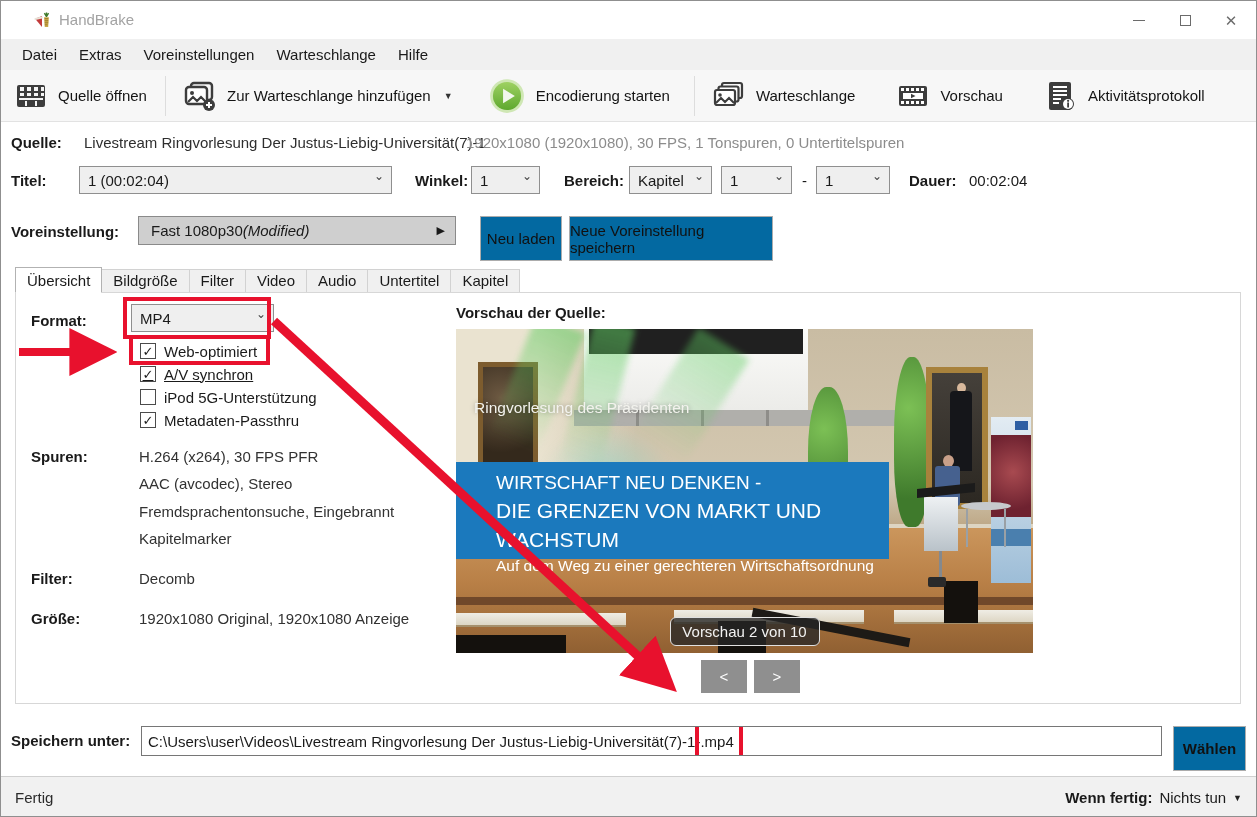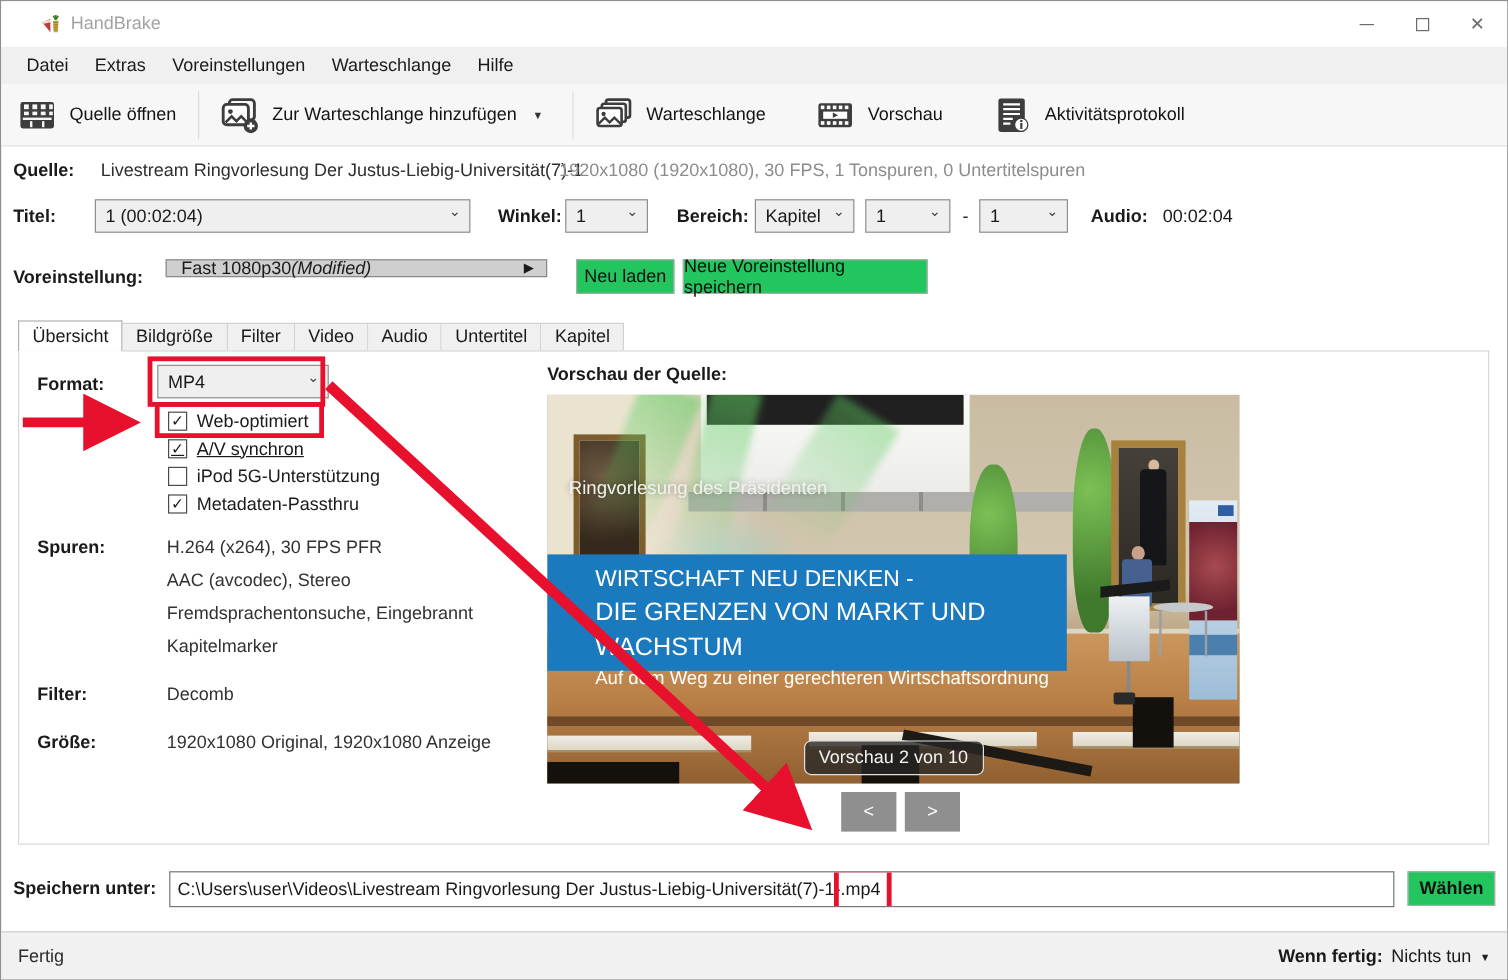--- a/index.html
+++ b/index.html
@@ -33,23 +33,23 @@
   .src-name  { position:absolute; left:83px; top:133px; color:#2e2e2e; }
   .src-info  { position:absolute; left:465px; top:133px; color:#8c8c8c; }
 
   
   .lbl { position:absolute; font-weight:bold; }
   .plain { position:absolute; }
   .ddl { position:absolute; height:28px; background:#efefef; border:1px solid #8f8f8f; display:flex; align-items:center; padding:0 8px; font-size:15px; color:#1a1a1a; }
   .ddl .chev { position:absolute; right:7px; top:2px; font-size:12px; color:#444; }
 
   
-  .preset-dd { position:absolute; left:137px; top:215px; width:318px; height:15px; background:#cfcfcf; border:1px solid #8a8a8a; display:flex; align-items:center; padding:0 12px; }
+  .preset-dd { position:absolute; left:137px; top:215px; width:318px; height:29px; background:#cfcfcf; border:1px solid #8a8a8a; display:flex; align-items:center; padding:0 12px; }
   .preset-dd .arrow { position:absolute; right:10px; font-size:11px; color:#1a1a1a; }
-  .btn { position:absolute; height:29px; background:#22c55e; border:1px solid #acacac; display:flex; align-items:center; justify-content:center; font-size:15px; color:#111; }
+  .btn { position:absolute; height:45px; background:#0369a1; border:1px solid #acacac; display:flex; align-items:center; justify-content:center; font-size:15px; color:#111; }
 
   
   .tabs { position:absolute; left:14px; top:266px; display:flex; align-items:flex-end; height:26px; }
   .tab { height:24px; line-height:22px; padding:0 11px; background:#f0f0f0; border:1px solid #d2d2d2; border-left:none; font-size:15px; }
   .tab:first-child { border-left:1px solid #d2d2d2; }
   .tab.active { background:#fff; height:26px; line-height:25px; border:1px solid #b2b2b2; border-bottom:1px solid #fff; position:relative; z-index:3; }
 
   .groupbox { position:absolute; left:14px; top:291px; width:1226px; height:412px; border:1px solid #d7d7d7; background:#fff; }
 
   
@@ -174,20 +174,34 @@
       <rect x="7" y="3" width="21" height="17" rx="3" fill="none" stroke="#3d3d3d" stroke-width="2.4"></rect>
       <rect x="2" y="7" width="21" height="17" rx="3" fill="#fff" stroke="#3d3d3d" stroke-width="2.4"></rect>
       <circle cx="8" cy="13" r="2" fill="#3d3d3d"></circle>
       <path d="M4 22 l5-5 4 4 4-4 5 5" stroke="#3d3d3d" stroke-width="2.2" fill="none"></path>
       <circle cx="25" cy="25" r="6" fill="#3d3d3d"></circle>
         <path d="M25 22 v6 M22 25 h6" stroke="#fff" stroke-width="2"></path>
     </svg>
     <span class="tb-label">Zur Warteschlange hinzufügen</span>
     <span class="tb-caret">▼</span>
   </div>
+  <div class="tb-btn" style="margin-left:8px;">
+    <svg class="tb-icon" viewBox="0 0 32 32" style="width:36px;height:36px;">
+      <defs>
+          <linearGradient id="gr" x1="0" y1="0" x2="0" y2="1">
+            <stop offset="0" stop-color="#9ed162"></stop>
+            <stop offset="1" stop-color="#5ea82e"></stop>
+          </linearGradient>
+        </defs>
+      <circle cx="16" cy="16" r="15" fill="#cfe7b4"></circle>
+        <circle cx="16" cy="16" r="12.5" fill="url(#gr)"></circle>
+      <path d="M12.5 9.5 L23 16 L12.5 22.5 Z" fill="#f2f7ec"></path>
+    </svg>
+    <span class="tb-label">Encodierung starten</span>
+  </div>
   <div class="tb-sep" style="margin-left:10px;"></div>
   <div class="tb-btn">
     <svg class="tb-icon" viewBox="0 0 32 32">
       <rect x="9" y="3" width="20" height="15" rx="2" fill="none" stroke="#3d3d3d" stroke-width="2.2"></rect>
       <rect x="5.5" y="6.5" width="20" height="15" rx="2" fill="#fff" stroke="#3d3d3d" stroke-width="2.2"></rect>
       <rect x="2" y="10" width="20" height="15" rx="2" fill="#fff" stroke="#3d3d3d" stroke-width="2.2"></rect>
       <circle cx="7" cy="15" r="1.8" fill="#3d3d3d"></circle>
       <path d="M3 23 l5-5 4 4 4-4 5 5" stroke="#3d3d3d" stroke-width="2" fill="none"></path>
     </svg>
     <span class="tb-label">Warteschlange</span>
@@ -248,21 +262,21 @@
 </div>
 <div class="ddl" style="left:720px;top:165px;width:71px;">
   <span>1</span>
   <span class="chev">⌄</span>
 </div>
 <span class="plain" style="left:801px;top:171px;">-</span>
 <div class="ddl" style="left:815px;top:165px;width:74px;">
   <span>1</span>
   <span class="chev">⌄</span>
 </div>
-<span class="lbl" style="left:908px;top:171px;">Audio:</span>
+<span class="lbl" style="left:908px;top:171px;">Dauer:</span>
 <span class="plain" style="left:968px;top:171px;">00:02:04</span>
 
 <span class="lbl" style="left:10px;top:222px;">Voreinstellung:</span>
 <div class="preset-dd">
   <span>Fast 1080p30 </span>
   <span style="font-style:italic;">(Modified)</span>
   <span class="arrow">▶</span>
 </div>
 <div class="btn" style="left:479px;top:215px;width:82px;">Neu laden</div>
 <div class="btn" style="left:568px;top:215px;width:204px;">Neue Voreinstellung speichern</div>

